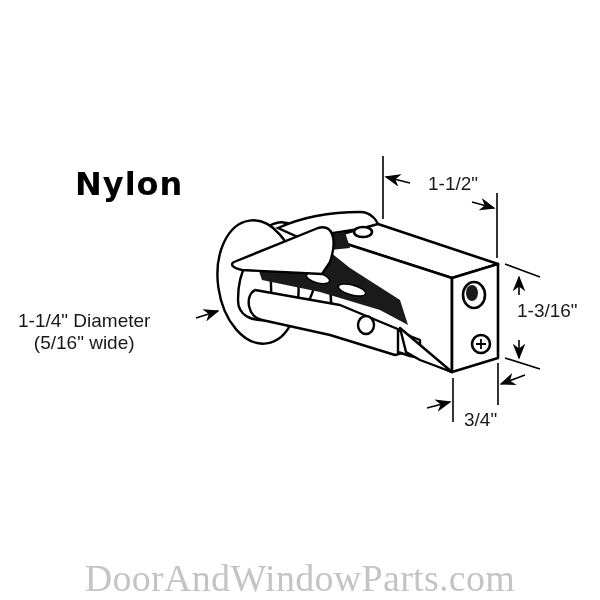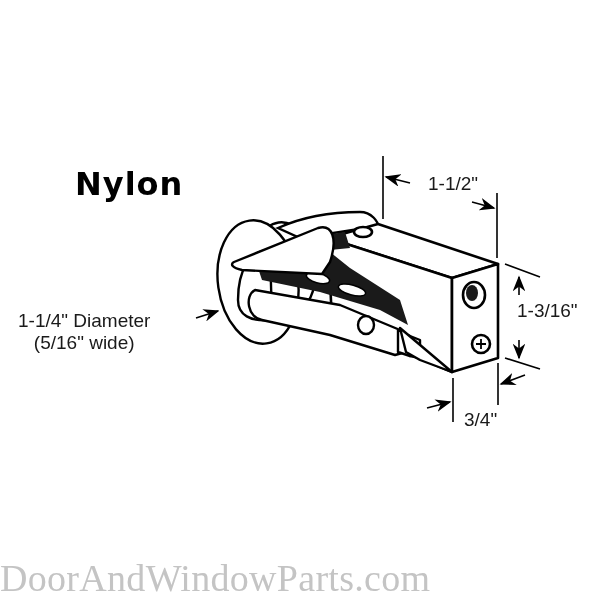--- a/index.html
+++ b/index.html
@@ -44,20 +44,21 @@
     .dim-width  { left: 464px; top: 409px; }
     .dim-diameter {
       left: 18px; top: 310px;
       text-align: center;
     }
     .dim-diameter span { display: block; }
     .watermark {
       position: absolute;
       left: 0; width: 600px;
       top: 556px;
+      text-align: center;
       font-family: "Liberation Serif", serif;
       font-size: 38px;
       color: #c4c4c4;
       letter-spacing: 0.3px;
     }
   </style>
 </head>
 <body>
 
 <div class="diagram">

